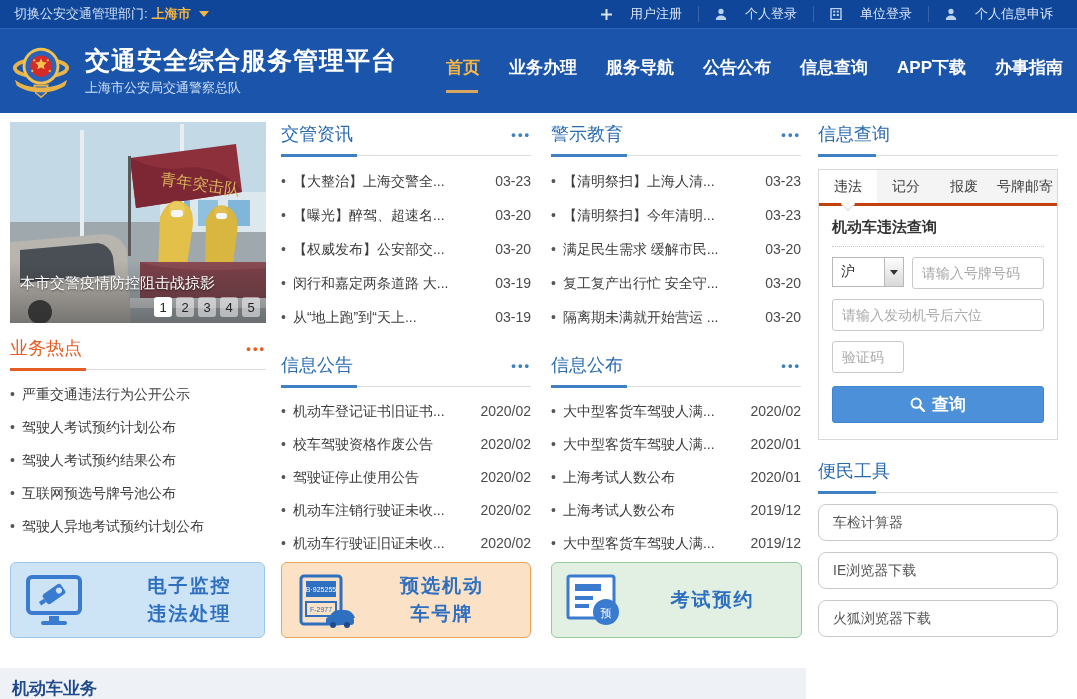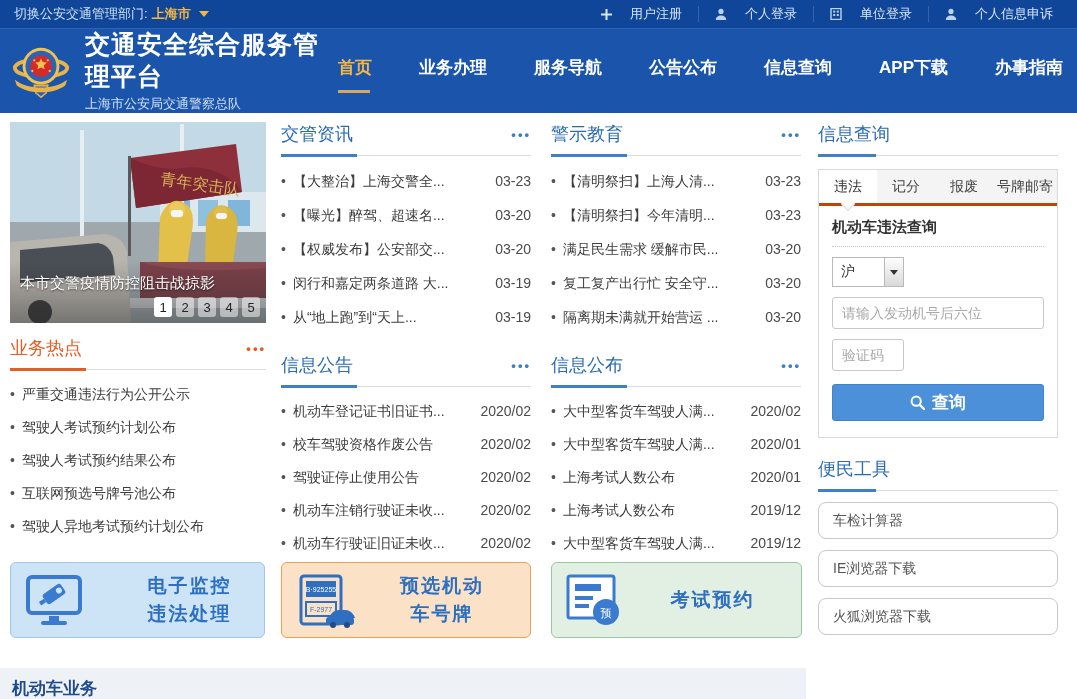--- a/index.html
+++ b/index.html
@@ -30,21 +30,21 @@
   
   .header {
     position:absolute; top:28px; left:0; width:1077px; height:85px;
     background:#1b55ab; border-top:1px solid #2d63b5;
     display:flex; align-items:center; padding:0 10px;
   }
   .brand { display:flex; align-items:center; gap:13px; }
   .logo { width:62px; height:64px; flex:0 0 auto; }
   .brand-title { color:#fff; font-size:25px; font-weight:bold; letter-spacing:1px; line-height:1.25; }
   .brand-sub { color:#cfe0f5; font-size:13px; margin-top:3px; }
-  .nav { display:flex; align-items:center; gap:47px; margin-left:auto; padding-right:4px; }
+  .nav { display:flex; align-items:center; gap:29px; margin-left:auto; padding-right:4px; }
   .nav-item { color:#fff; font-size:17px; font-weight:bold; cursor:pointer; position:relative;
     padding:10px 0 18px; white-space:nowrap; }
   .nav-item.active { color:#f6b643; }
   .nav-item.active .nav-bar { position:absolute; left:0; bottom:4px; width:32px; height:3px; background:#d9a660; }
 
   
   .sec-head { position:relative; display:flex; align-items:center; justify-content:space-between;
     padding-bottom:9px; border-bottom:1px solid #dcdcdc; }
   .sec-head::after { content:""; position:absolute; left:0; bottom:-2px; width:76px; height:3px; background:#3f7fc3; }
   .sec-title { font-size:18px; color:#2a6bb0; }
@@ -409,20 +409,21 @@
             <span>号牌邮寄</span>
           </span>
       </div>
       <div class="query-body">
         <div class="form-title">机动车违法查询</div>
         <div class="row">
           <div class="sel" style="width:72px">
             <span class="sel-text">沪</span>
             <span class="sel-btn"></span>
           </div>
+          <input class="inp" style="flex: 1 1 0%; min-width: 0px;" placeholder="请输入号牌号码">
         </div>
         <div class="row">
           <input class="inp" style="flex: 1 1 0%;" placeholder="请输入发动机号后六位">
         </div>
         <div class="row">
           <input class="inp" style="width: 72px;" placeholder="验证码">
         </div>
         <button class="btn-query">
           <svg width="15" height="15" viewBox="0 0 15 15">
               <circle cx="6.2" cy="6.2" r="4.6" fill="none" stroke="#fff" stroke-width="2"></circle>

